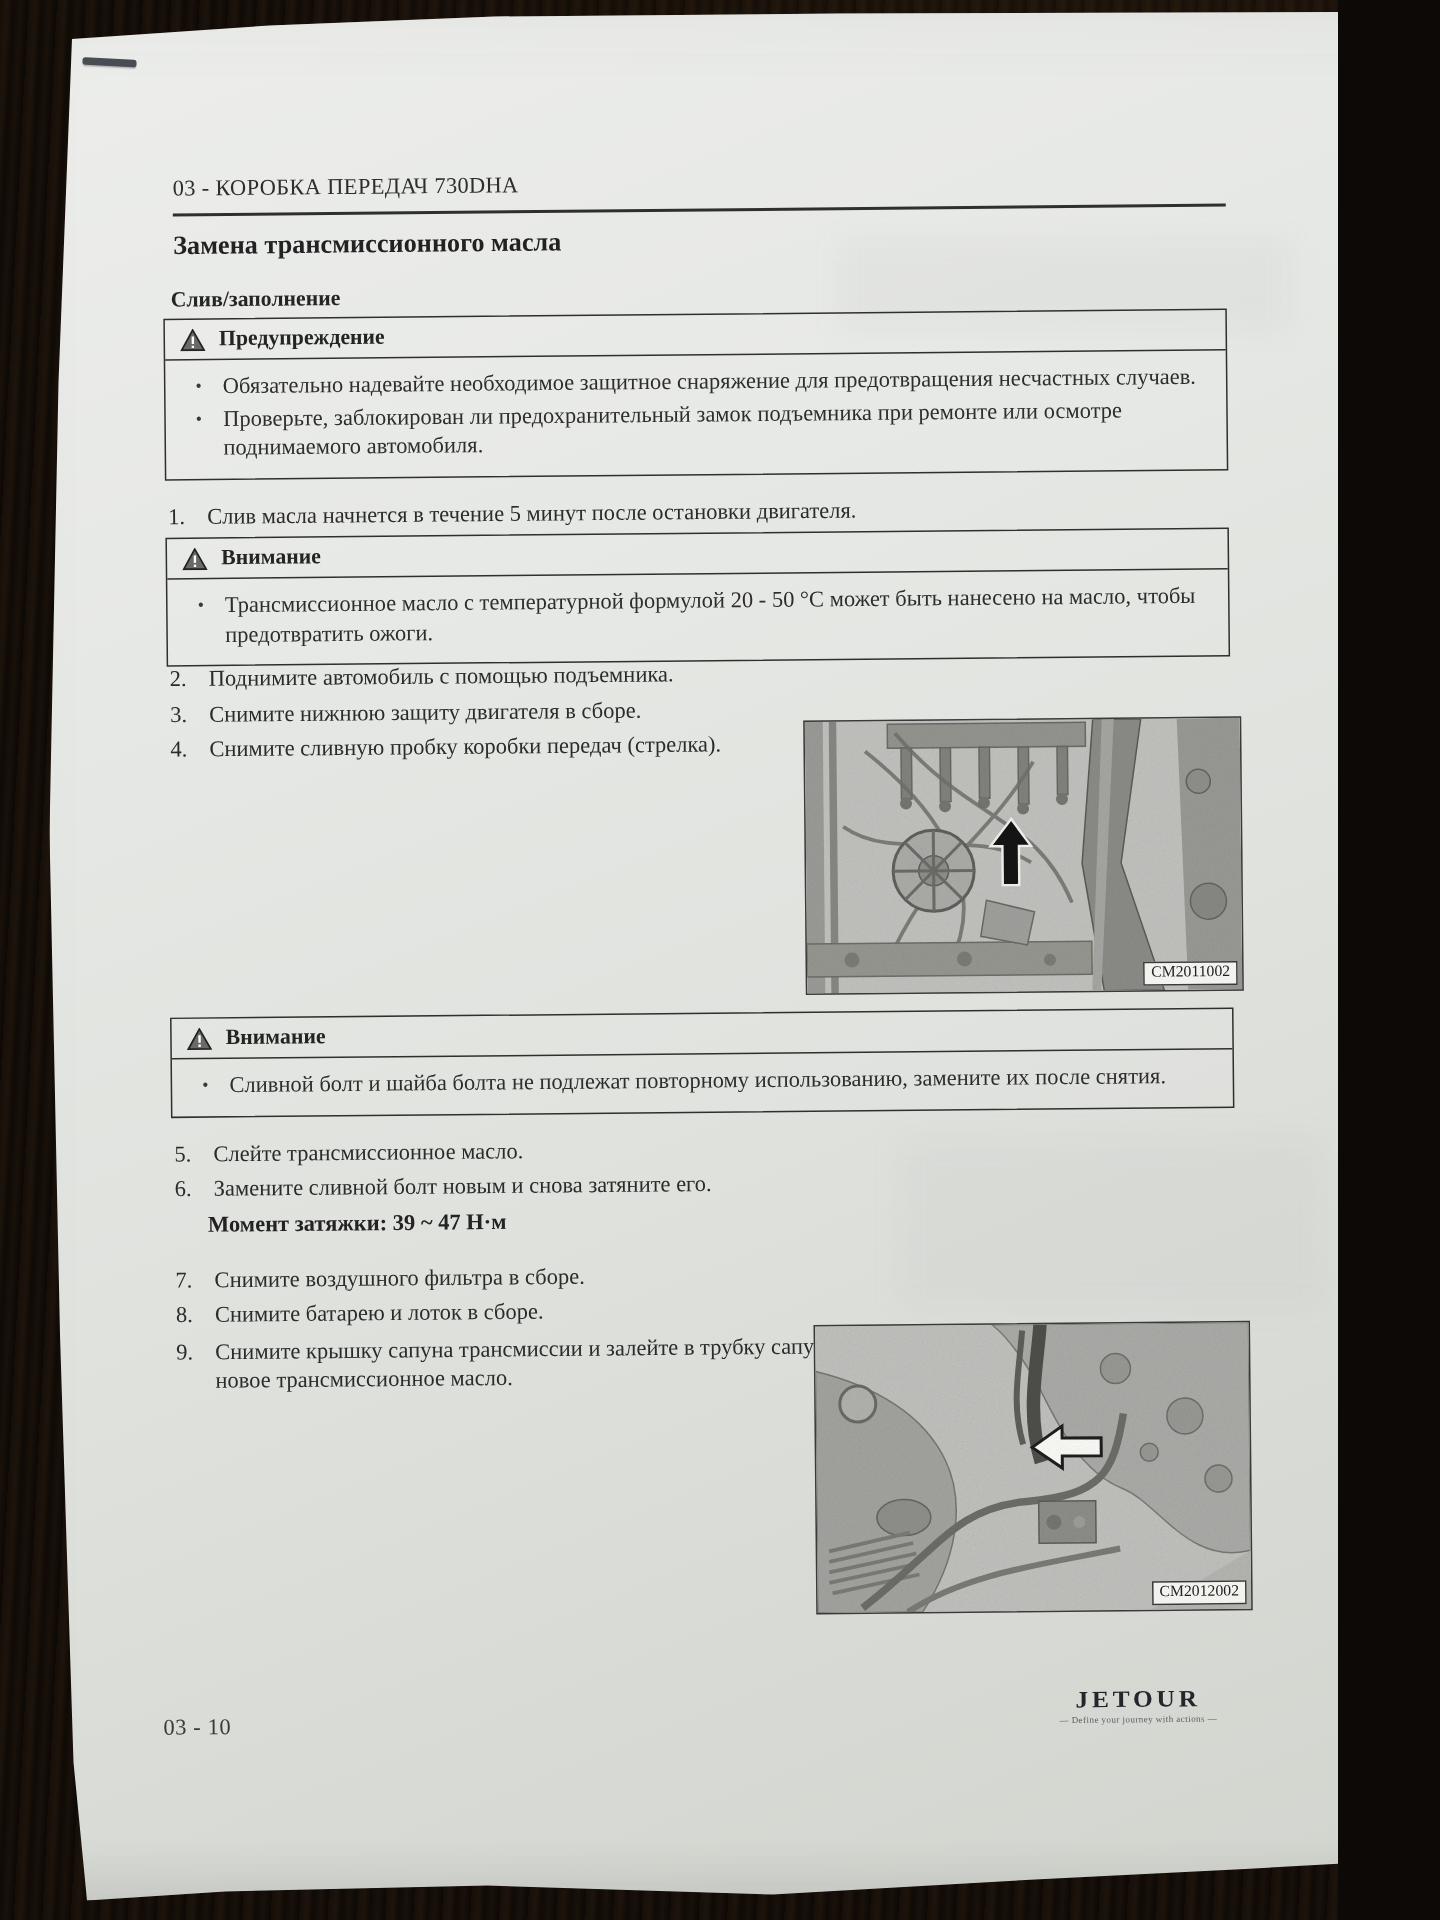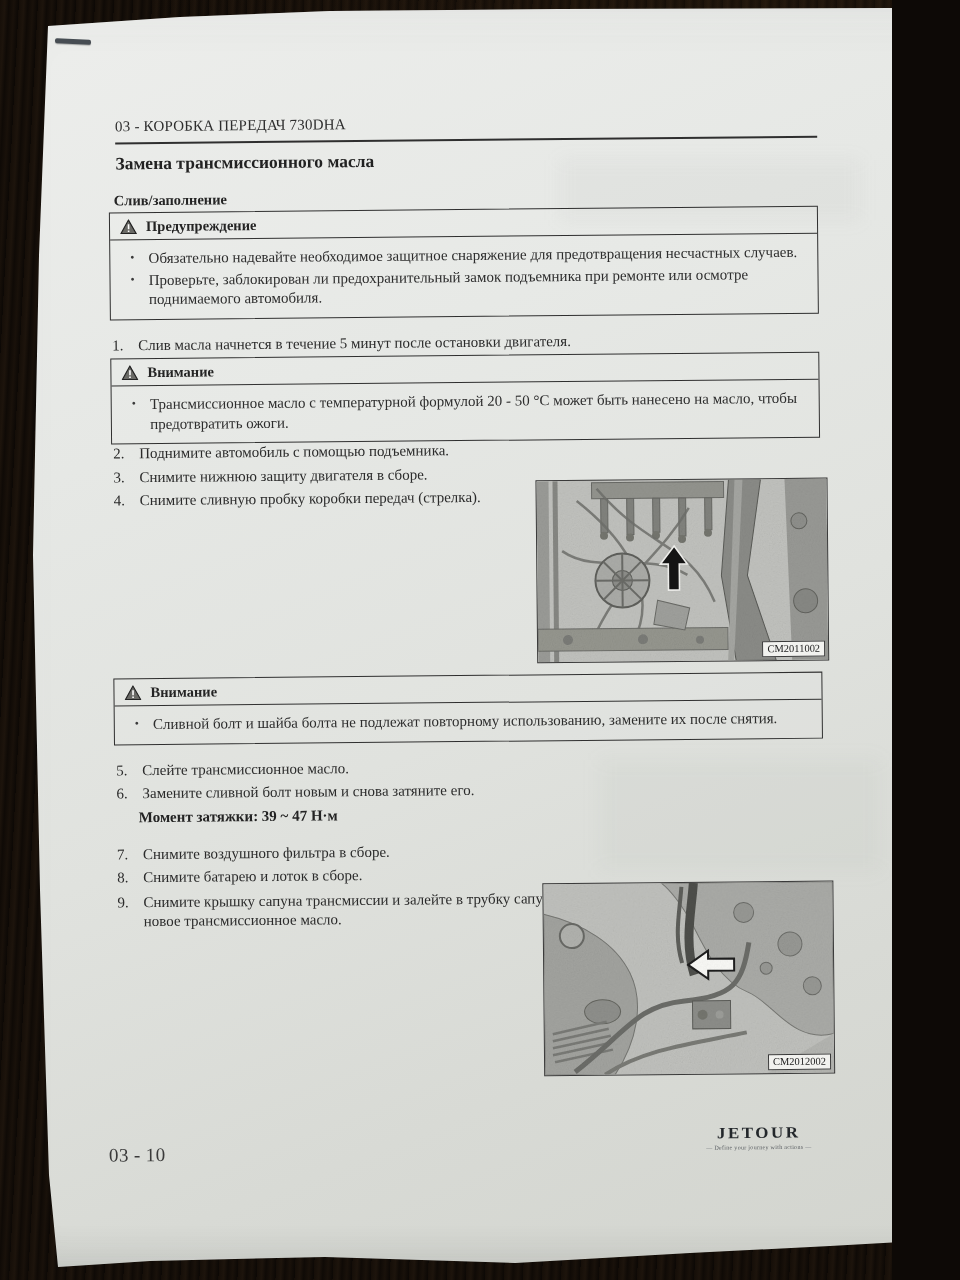--- a/index.html
+++ b/index.html
@@ -61,21 +61,21 @@
   #caution-box-2{top:675px;}
   #torque-note{left:137px;top:806px;font-size:15px;font-weight:bold;color:#232323;}
 
   .figure{border:1.5px solid #3a3a3a;background:#c6c7c3;overflow:hidden;}
   #figure-1{left:537px;top:481px;width:290px;height:181px;}
   #figure-2{left:540px;top:884px;width:289px;height:191px;}
   .figure svg{display:block;width:100%;height:100%;}
   .figure-caption{position:absolute;right:3px;bottom:3px;background:#f2f2ef;border:1px solid #3a3a3a;
     font-size:10.5px;line-height:14px;padding:0 4px;color:#222;}
 
-  #footer-page-number{left:104px;top:1141px;font-size:19px;color:#3a3a3a;letter-spacing:.4px;}
+  #footer-page-number{left:104px;top:1141px;font-size:15px;color:#3a3a3a;letter-spacing:.4px;}
   #brand{left:686px;top:1126px;width:136px;text-align:center;}
   #brand-logo{font-size:17px;font-weight:bold;letter-spacing:2.5px;color:#23272b;transform:scaleY(.92);display:block;}
   #brand-tagline{font-size:6px;color:#5a5e62;letter-spacing:.3px;display:block;margin-top:1px;white-space:nowrap;}
 </style>
 </head>
 <body>
 
 <div id="stage">
   <div id="paper">
     <div id="crease-tl" class="crease"></div>

